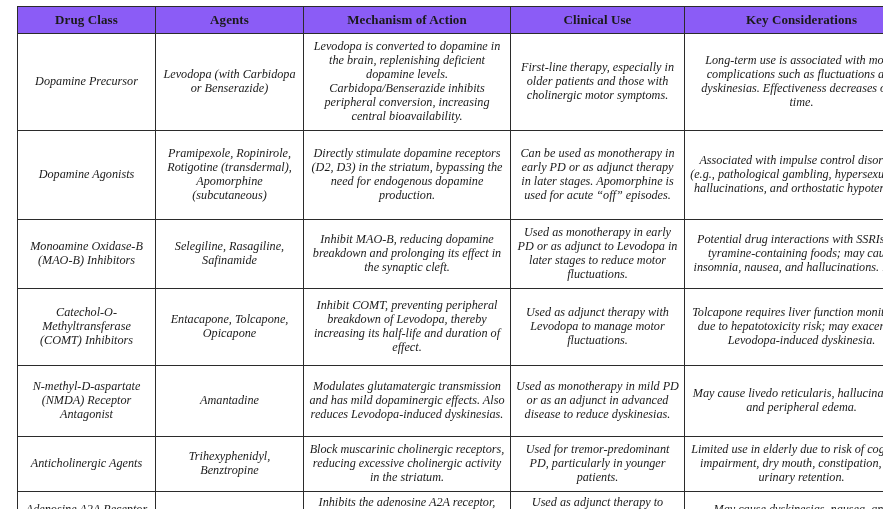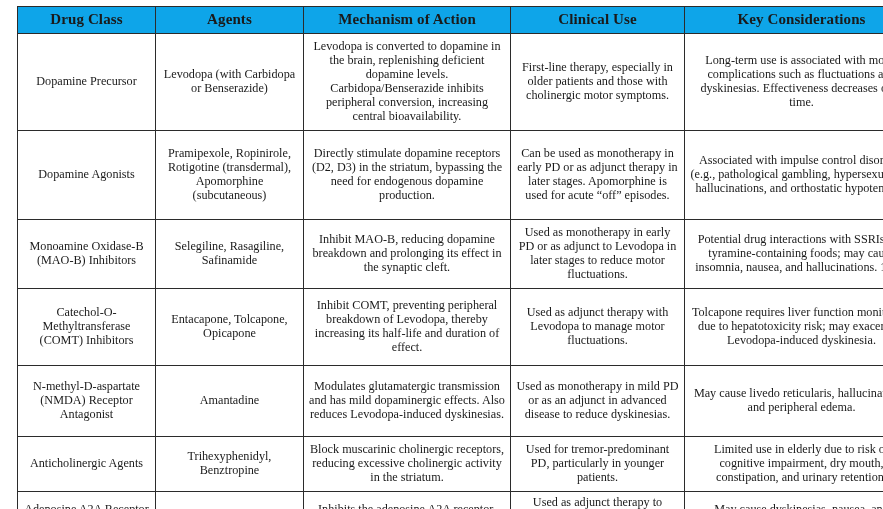--- a/index.html
+++ b/index.html
@@ -33,29 +33,30 @@
     text-align: center;
     vertical-align: middle;
     padding: 3px 5px;
     line-height: 1.14;
     word-wrap: break-word;
     overflow-wrap: break-word;
     -webkit-hyphens: auto;
     hyphens: auto;
   }
   table.drug-table thead th {
-    background: #0ea5e9;
+    background: #8b5cf6;
     font-weight: bold;
-    font-size: 15px;
+    font-size: 13px;
     height: 22px;
     padding: 2px 4px;
     letter-spacing: 0.1px;
   }
   table.drug-table tbody td {
     font-size: 12.2px;
+    font-style: italic;
   }
   td.c-class   { width: 129px; margin-top: 22px; }
   td.c-agents  { width: 139px; margin-top: 35px; }
   td.c-mech    { width: 198px; }
   td.c-use     { width: 165px; }
   td.c-key     { width: 225px; }
   th.c-class   { width: 129px; }
   th.c-agents  { width: 139px; }
   th.c-mech    { width: 198px; }
   th.c-use     { width: 165px; }

